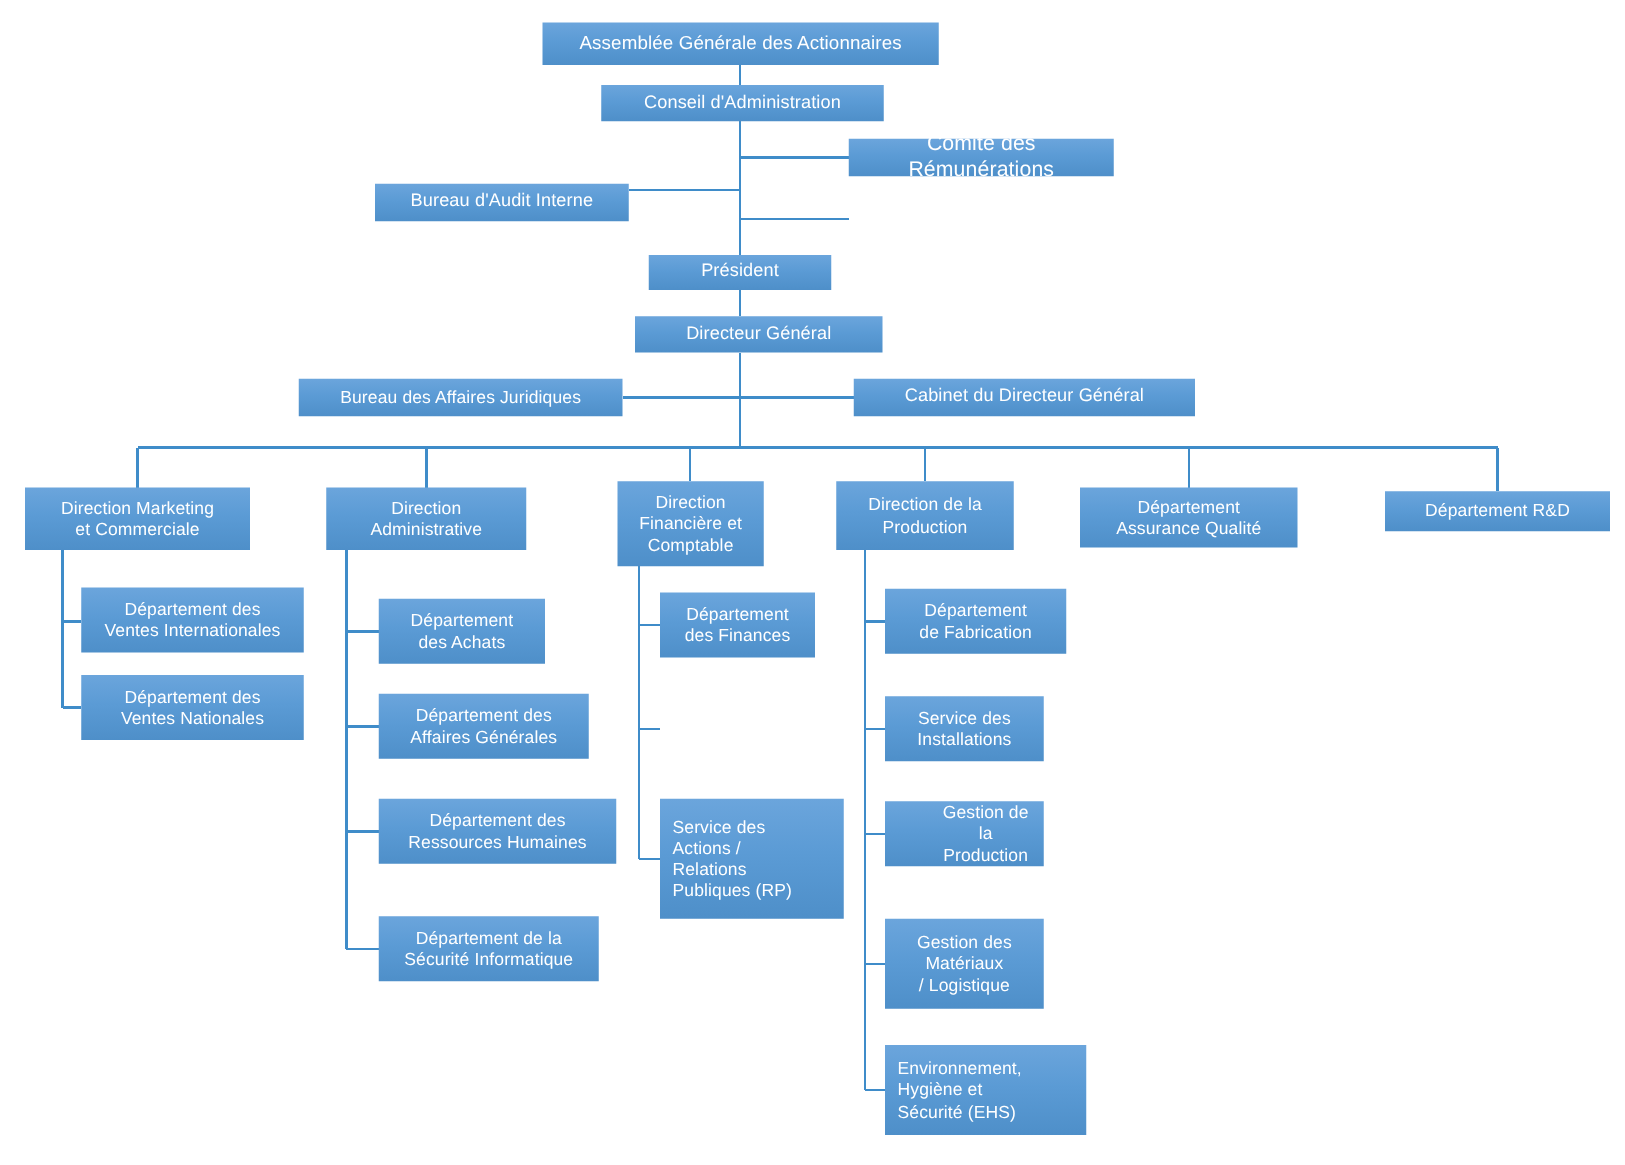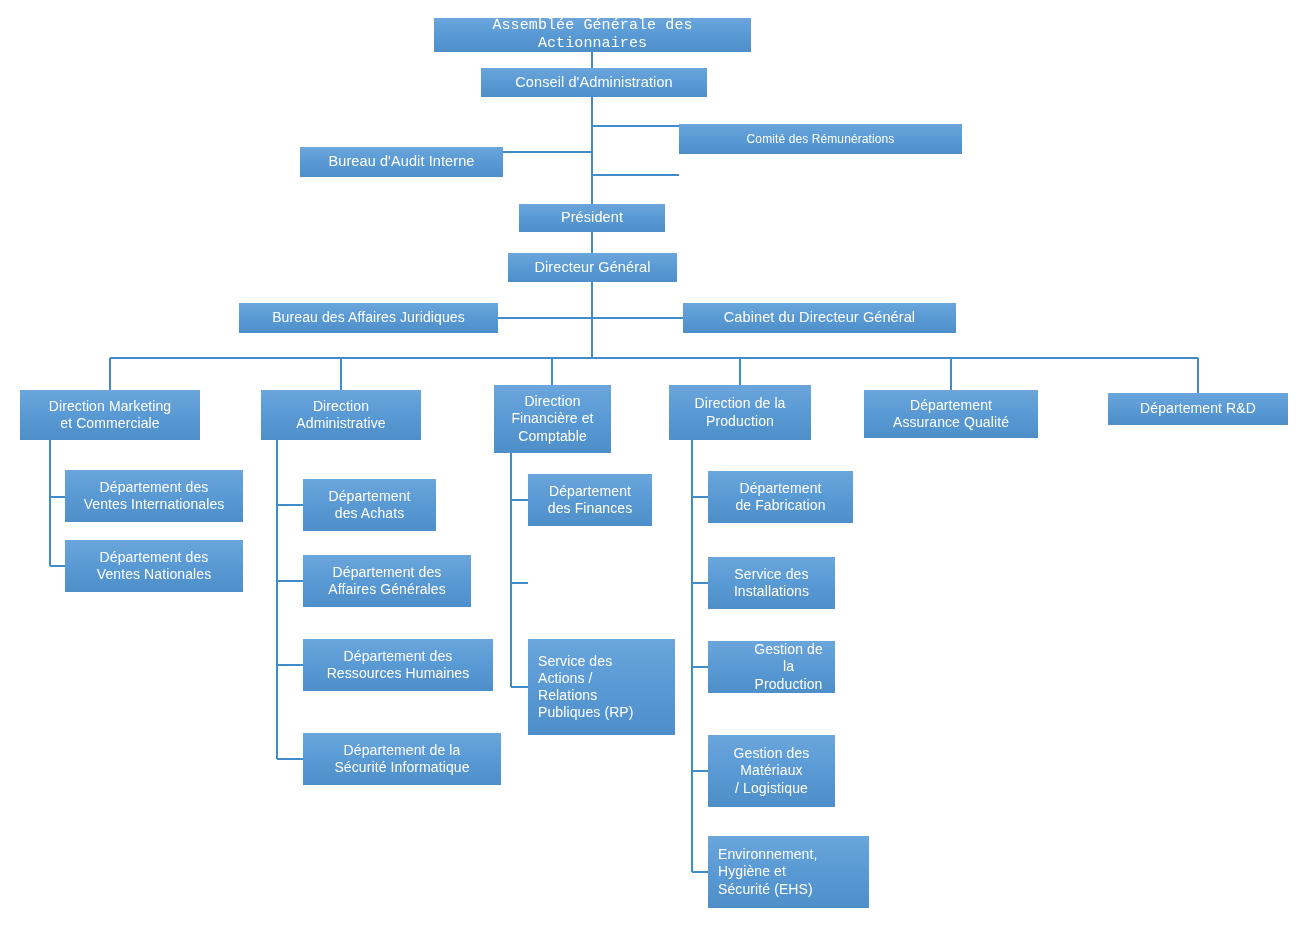--- a/index.html
+++ b/index.html
@@ -97,32 +97,32 @@
 
       <path d="M692,440 L692,872"></path>
       <path d="M692,497 L708,497"></path>
       <path d="M692,583 L708,583"></path>
       <path d="M692,667 L708,667"></path>
       <path d="M692,771 L708,771"></path>
       <path d="M692,872 L708,872"></path>
     </g>
   </svg>
 
-  <div class="node" style="left:434px; top:18px; width:317px; height:34px; font-size:15px;font-family:Liberation Mono, monospace;">Assemblée Générale des Actionnaires</div>
+  <div class="node" style="left:434px; top:18px; width:317px; height:34px; font-size:15px;">Assemblée Générale des Actionnaires</div>
 
   <div class="node" style="left:481px; top:68px; width:226px; height:29px; font-size:14.5px;">Conseil d'Administration</div>
 
-  <div class="node" style="left:679px; top:124px; width:283px; height:30px; font-size:12px;">Comité des Rémunérations</div>
+  <div class="node" style="left:679px; top:111px; width:212px; height:30px; font-size:17px;">Comité des Rémunérations</div>
 
   <div class="node" style="left:300px; top:137px; width:203px; height:30px; font-size:14.5px;margin-top:10px;">Bureau d'Audit Interne</div>
 
 
   <div class="node" style="left:519px; top:204px; width:146px; height:28px; font-size:14.5px;">Président</div>
 
-  <div class="node" style="left:508px; top:253px; width:169px; height:29px; font-size:14.5px;">Directeur Général</div>
+  <div class="node" style="left:508px; top:253px; width:198px; height:29px; font-size:14.5px;">Directeur Général</div>
 
   <div class="node" style="left:239px; top:303px; width:259px; height:30px; font-size:14px;">Bureau des Affaires Juridiques</div>
 
   <div class="node" style="left:683px; top:303px; width:273px; height:30px; font-size:14.5px;">Cabinet du Directeur Général</div>
 
   <div class="node" style="left:20px; top:390px; width:180px; height:50px; font-size:14px;">Direction Marketing
 et Commerciale</div>
 
   <div class="node" style="left:261px; top:390px; width:160px; height:50px; font-size:14px;">Direction
 Administrative</div>
@@ -147,21 +147,21 @@
 
   <div class="node" style="left:303px; top:479px; width:133px; height:52px; font-size:14px;">Département
 des Achats</div>
 
   <div class="node" style="left:303px; top:555px; width:168px; height:52px; font-size:14px;">Département des
 Affaires Générales</div>
 
   <div class="node" style="left:303px; top:639px; width:190px; height:52px; font-size:14px;">Département des
 Ressources Humaines</div>
 
-  <div class="node" style="left:303px; top:733px; width:198px; height:52px; font-size:14px;">Département de la
+  <div class="node" style="left:303px; top:733px; width:176px; height:52px; font-size:14px;">Département de la
 Sécurité Informatique</div>
 
   <div class="node" style="left:528px; top:474px; width:124px; height:52px; font-size:14px;">Département
 des Finances</div>
 
 
   <div class="node left-align" style="left:528px; top:639px; width:147px; height:96px; font-size:14px;">Service des
 Actions /
 Relations
 Publiques (RP)</div>

